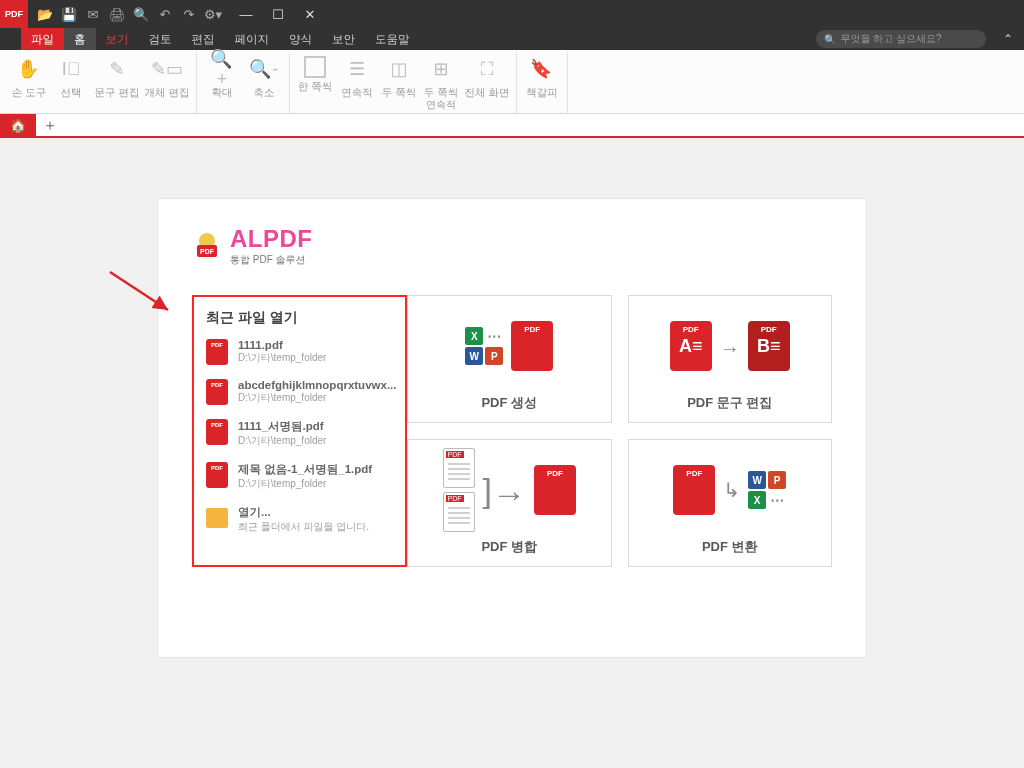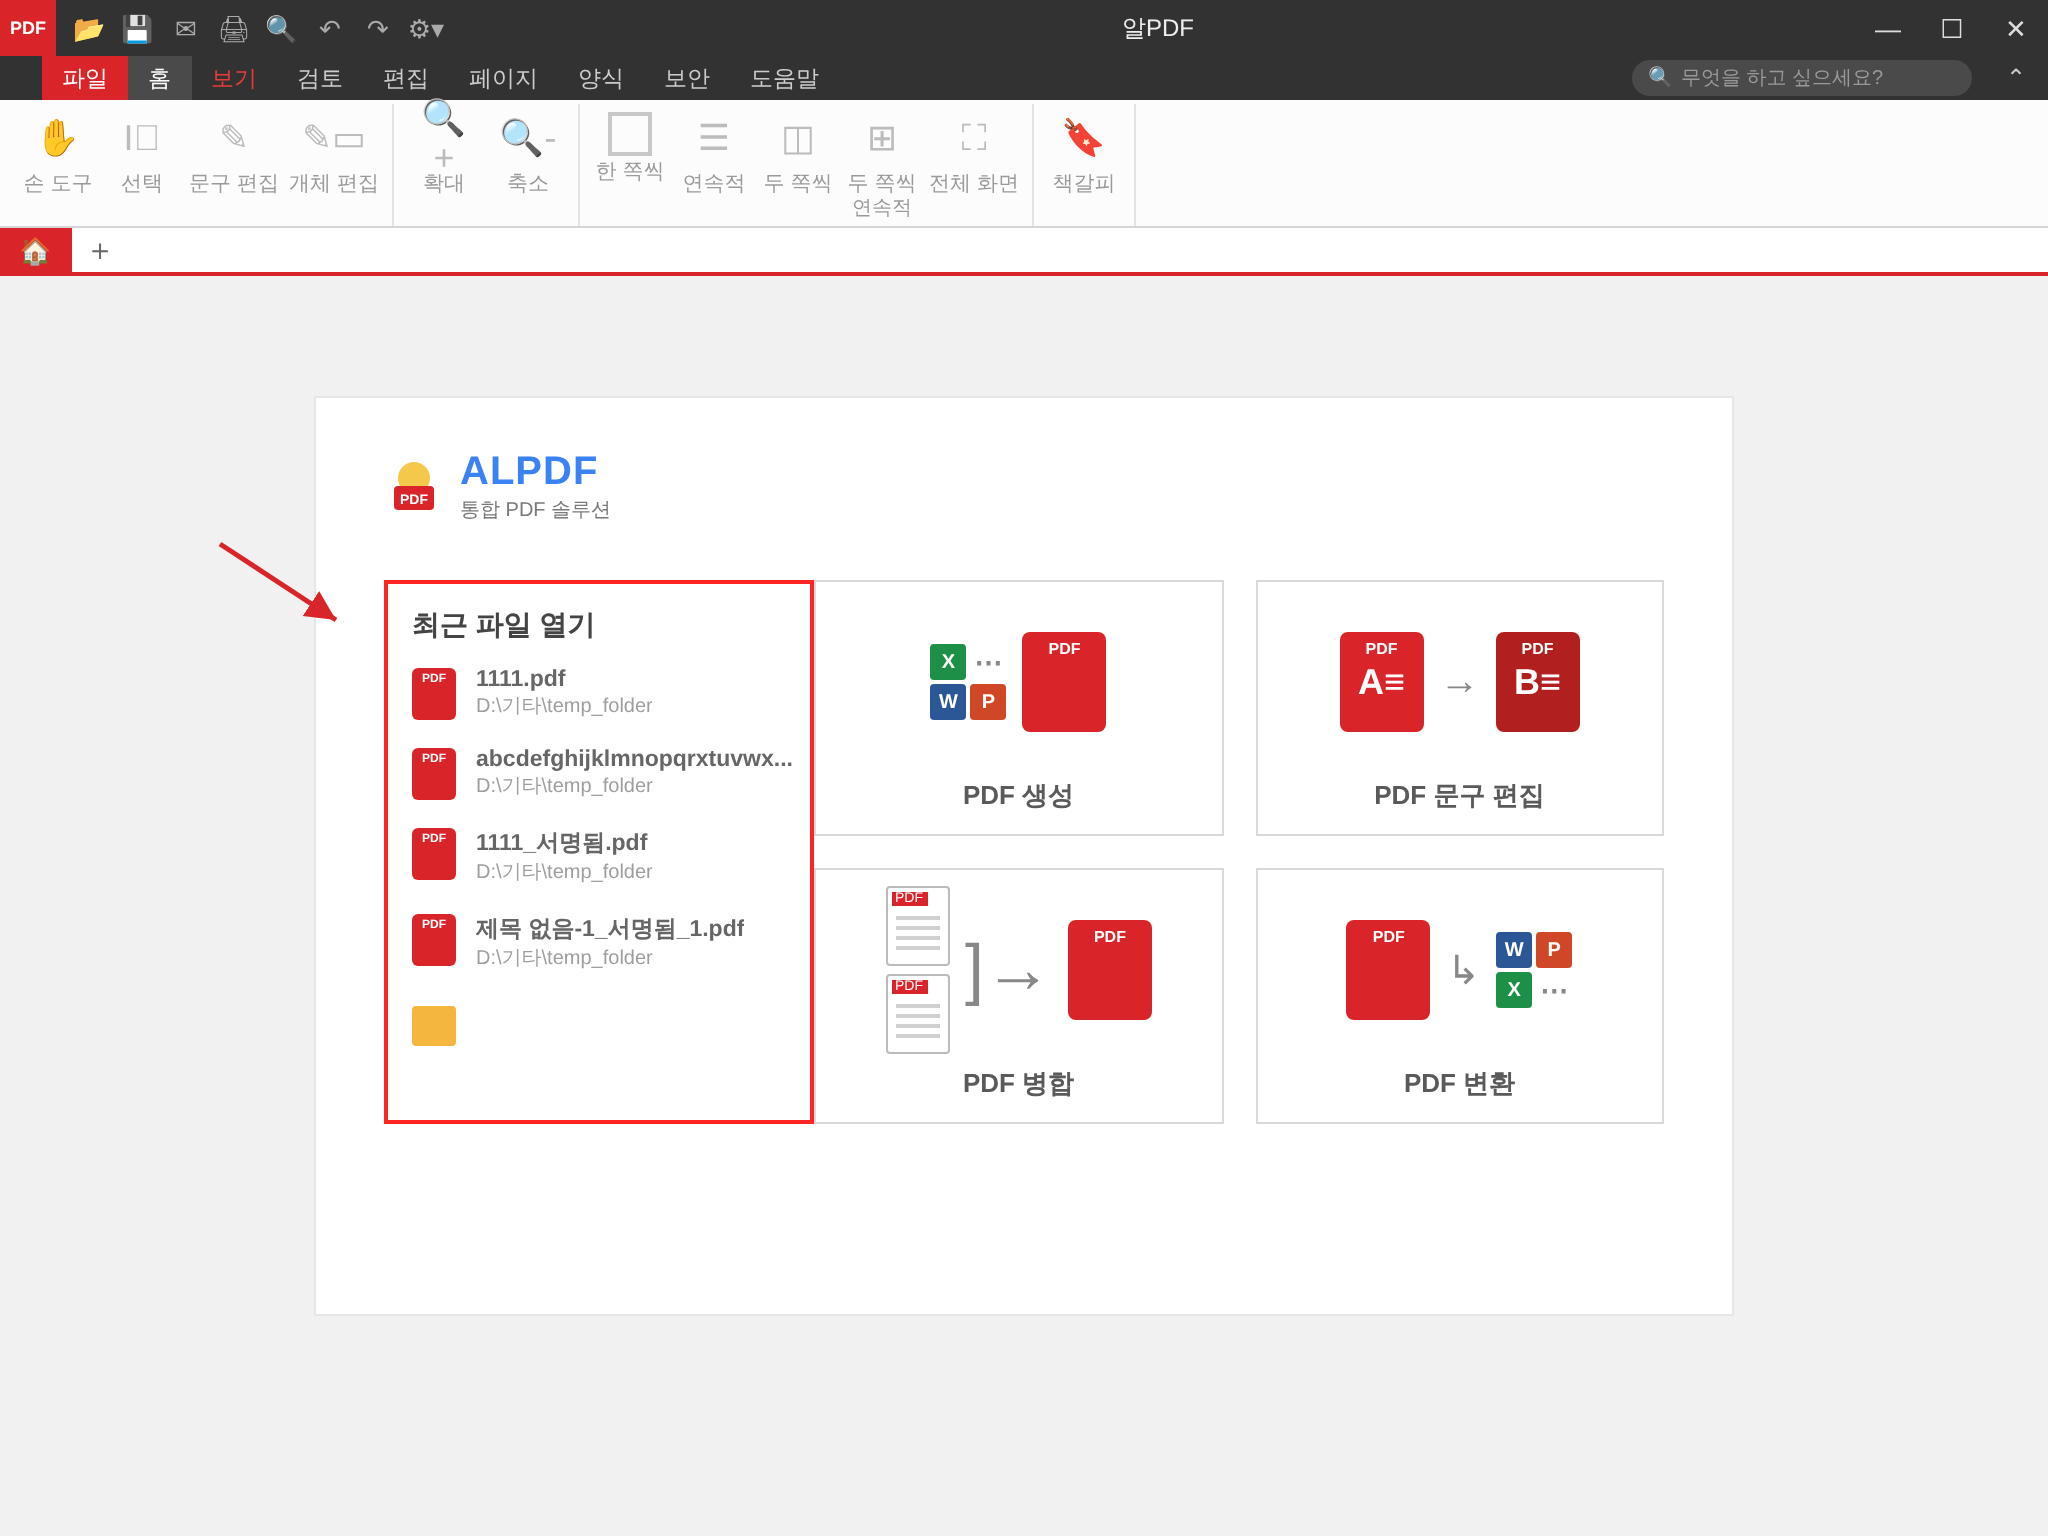--- a/index.html
+++ b/index.html
@@ -170,21 +170,21 @@
 
   .brand {
     display: flex; align-items: center; gap: 8px;
     margin-bottom: 28px;
   }
   .brand .logo {
     width: 30px; height: 30px;
     display:flex;align-items:center;justify-content:center;
   }
   .brand .text .name {
-    font-size: 20px; font-weight: bold; color: #3b82f6; letter-spacing: .5px;
+    font-size: 24px; font-weight: bold; color: #ec4899; letter-spacing: .5px;
   }
   .brand .text .tagline {
     font-size: 10px; color: #7a7a7a;
   }
 
   .grid {
     display: flex; 
   }
   .left-col {
     width: 215px;
@@ -282,21 +282,20 @@
   <div class="quick-icons">
     <span>📂</span>
     <span>💾</span>
     <span>✉</span>
     <span>🖨</span>
     <span>🔍</span>
     <span>↶</span>
     <span>↷</span>
     <span>⚙▾</span>
   </div>
-  <div class="title">알PDF</div>
   <div class="window-controls">
     <span>—</span>
     <span>☐</span>
     <span>✕</span>
   </div>
 </div>
 
 <div class="menubar">
   <div class="menu-item file">파일</div>
   <div class="menu-item home">홈</div>
@@ -438,20 +437,24 @@
         </div>
         <div class="recent-item">
           <div class="ficon"></div>
           <div class="meta">
             <div class="fname">제목 없음-1_서명됨_1.pdf</div>
             <div class="fpath">D:\기타\temp_folder</div>
           </div>
         </div>
         <div class="recent-item">
           <div class="ficon folder"></div>
+          <div class="meta">
+            <div class="fname">열기...</div>
+            <div class="fpath">최근 폴더에서 파일을 엽니다.</div>
+          </div>
         </div>
       </div>
 
       <div class="right-col">
 
         <div class="tile">
           <div class="imgarea">
             <div class="office-cluster">
               <div class="office-row">
                   <div class="oi xl">X</div>

